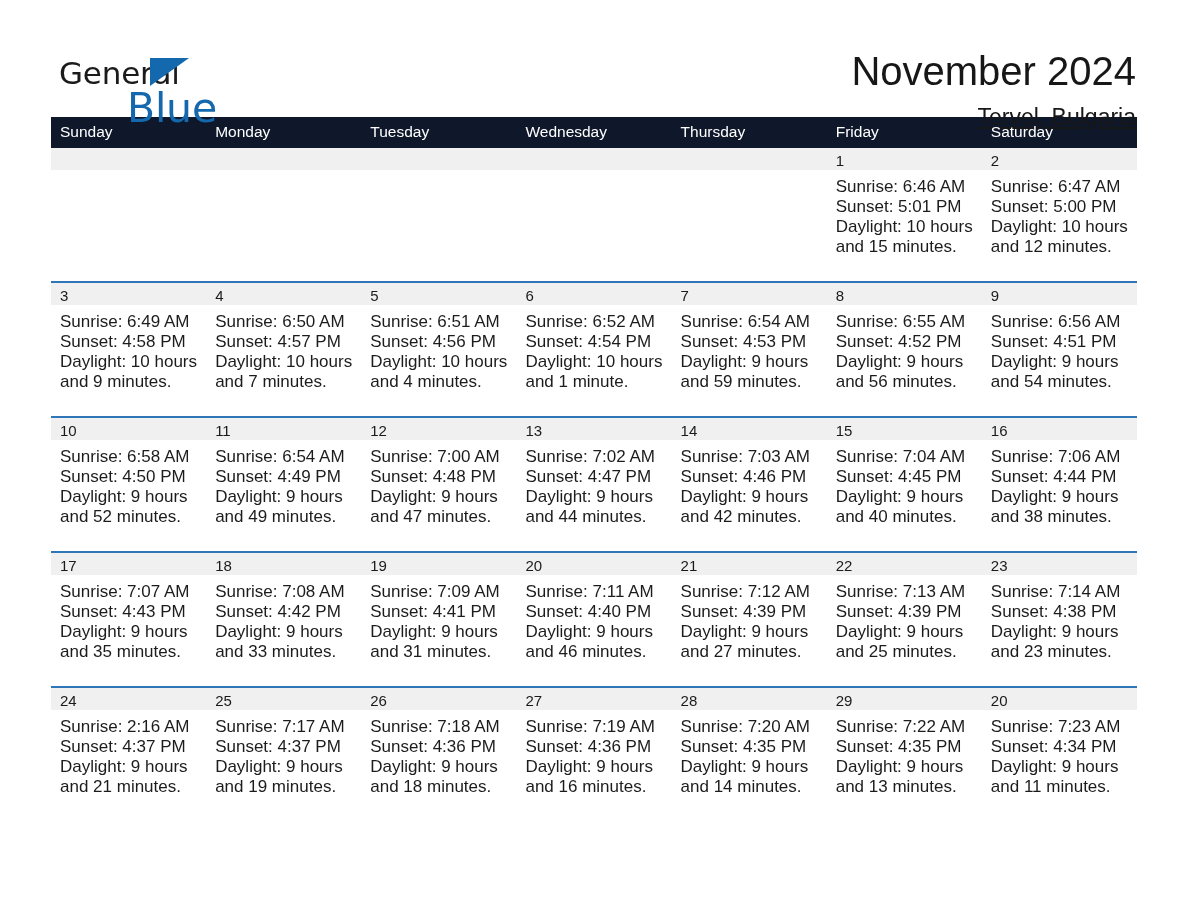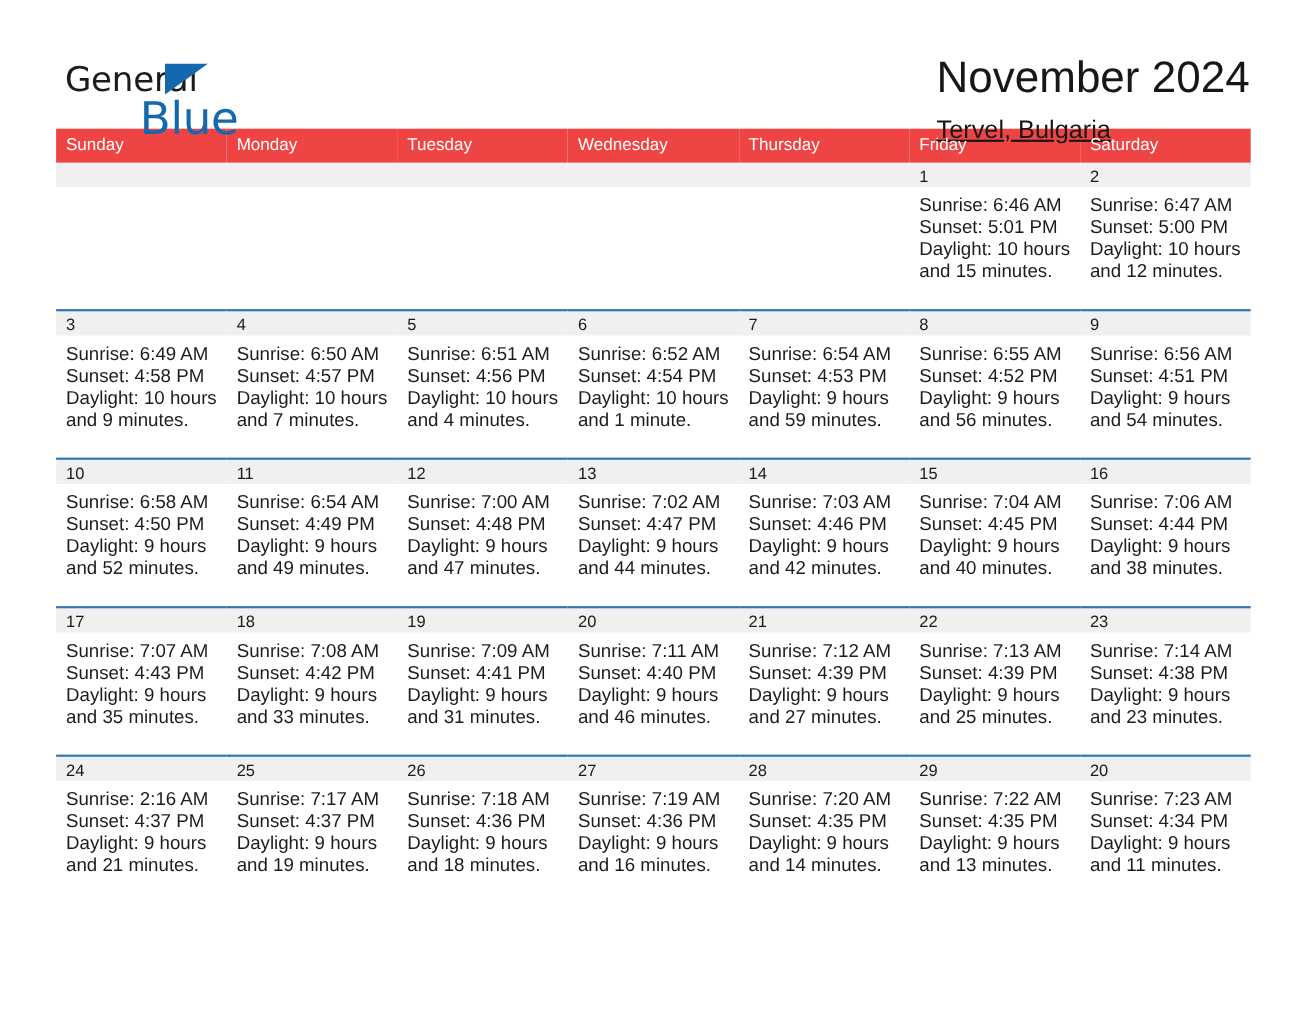--- a/index.html
+++ b/index.html
@@ -62,21 +62,21 @@
     left: 76px;
     top: 40px;
     font-size: 41px;
     color: #1368ae;
     letter-spacing: -0.2px;
     font-family: "DejaVu Sans", sans-serif;
     font-weight: 400;
   }
 
   .titles {
-    text-align: left;
+    text-align: right;
     padding-right: 1px;
   }
   .month-title {
     font-size: 40px;
     font-weight: 400;
     color: #171717;
     line-height: 46px;
     letter-spacing: 0px;
   }
   .location {
@@ -89,21 +89,21 @@
   }
 
   
   .calendar {
     margin-top: 17px;
     width: 1086px;
     border-collapse: collapse;
     table-layout: fixed;
   }
   .calendar th {
-    background: #ef4444;
+    background: #0f172a;
     color: #ffffff;
     font-weight: 400;
     font-size: 15.5px;
     text-align: left;
     padding: 6px 0 7px 9px;
     height: 18px;
     border: none;
   }
   .calendar td {
     vertical-align: top;

